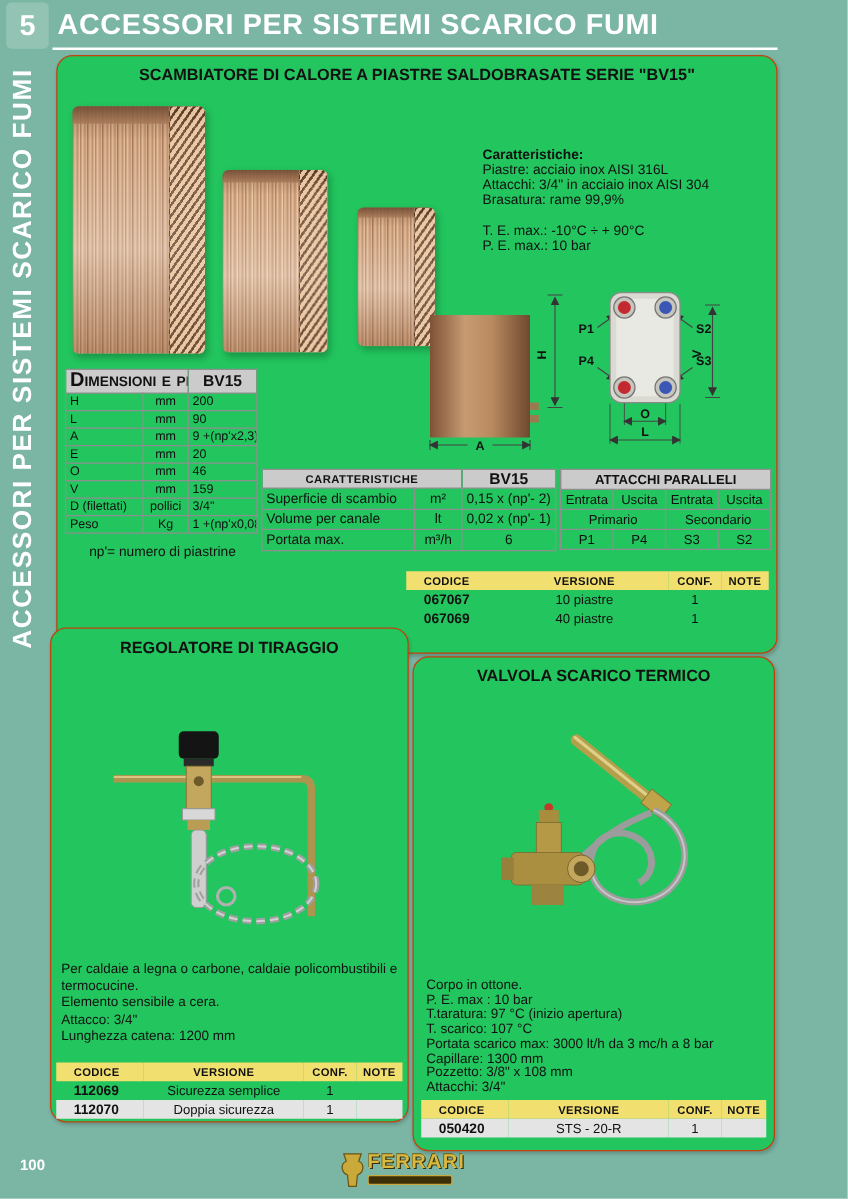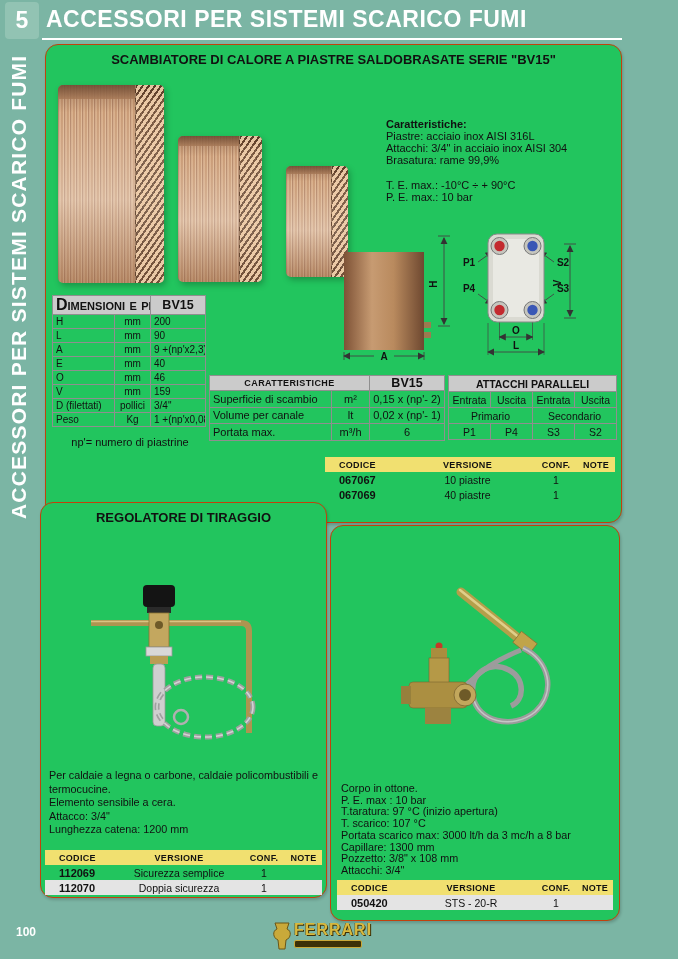--- a/index.html
+++ b/index.html
@@ -206,21 +206,21 @@
             <td>90</td>
           </tr>
       <tr>
             <td>A</td>
             <td class="unit">mm</td>
             <td>9 +(np'x2,3)</td>
           </tr>
       <tr>
             <td>E</td>
             <td class="unit">mm</td>
-            <td>40</td>
+            <td>20</td>
           </tr>
       <tr>
             <td>O</td>
             <td class="unit">mm</td>
             <td>46</td>
           </tr>
       <tr>
             <td>V</td>
             <td class="unit">mm</td>
             <td>159</td>
@@ -377,20 +377,21 @@
             <td class="c-cod">112070</td>
             <td class="c-ver">Doppia sicurezza</td>
             <td class="c-conf">1</td>
             <td class="c-note"></td>
           </tr>
     </tbody>
       </table>
   </section>
 
   <section class="panel right-panel">
+    <div class="panel-title">VALVOLA SCARICO TERMICO</div>
 
     <svg class="product-img valv-img" width="210" height="195" viewBox="0 0 210 195">
       <line x1="88" y1="18" x2="150" y2="68" stroke="#b49f4a" stroke-width="9" stroke-linecap="round"></line>
       <line x1="87" y1="16" x2="148" y2="65" stroke="#e0cf8a" stroke-width="2.5" stroke-linecap="round"></line>
       <rect x="142" y="62" width="20" height="14" fill="#c0a449" stroke="#8a7434" stroke-width="0.8" transform="rotate(38 152 69)"></rect>
       <path d="M150 74 C176 86 184 118 162 138 C140 156 104 148 100 122 C96 98 118 86 136 96 C152 105 152 126 138 132" fill="none" stroke="#9c9c9c" stroke-width="5.5"></path>
       <path d="M150 74 C176 86 184 118 162 138 C140 156 104 148 100 122" fill="none" stroke="#c6c6c6" stroke-width="1.6"></path>
       <path d="M92 112 C108 98 118 88 148 76" fill="none" stroke="#9c9c9c" stroke-width="5"></path>
       <circle cx="66" cy="72" r="3.5" fill="#c43a28"></circle>
       <rect x="58" y="74" width="16" height="10" fill="#a98d3e"></rect>

